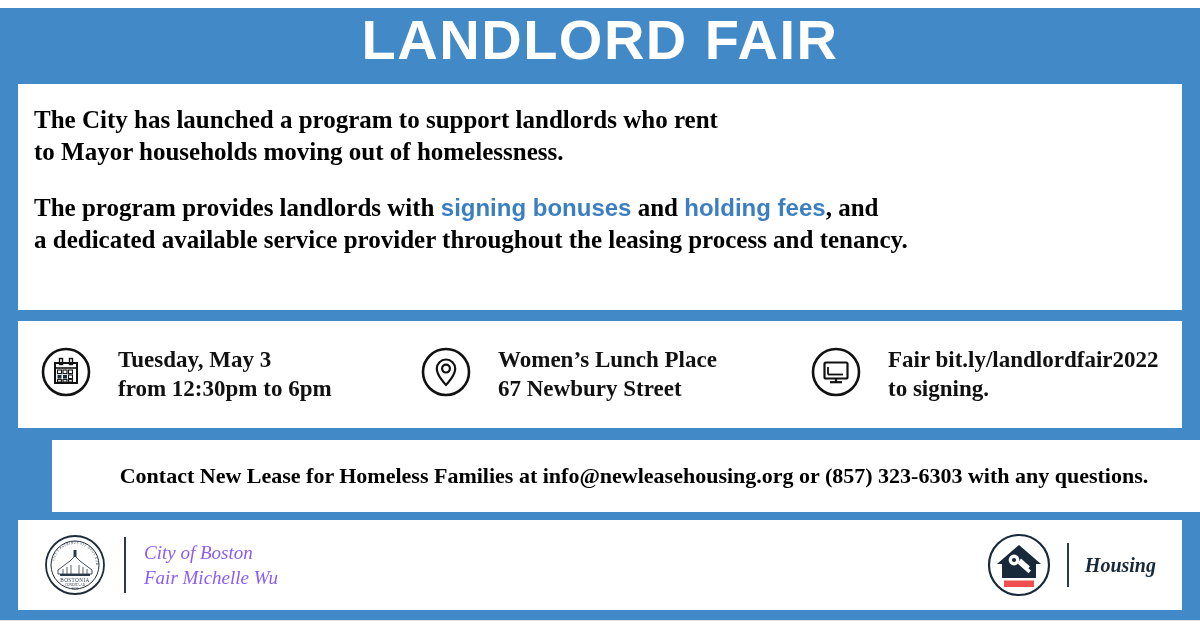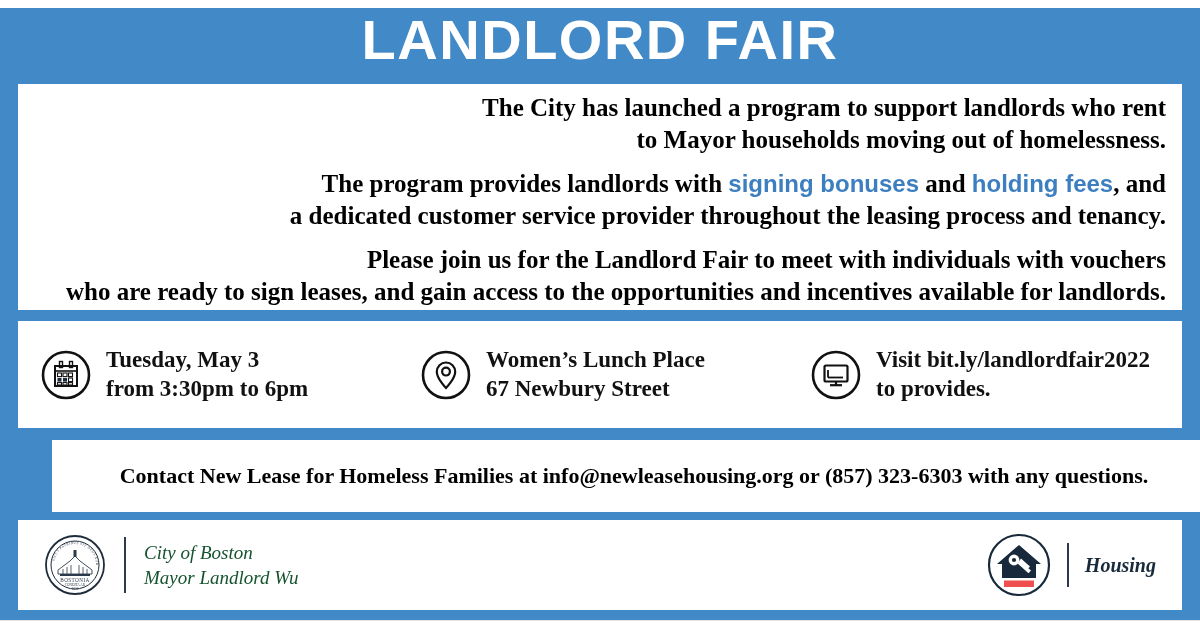--- a/index.html
+++ b/index.html
@@ -64,50 +64,50 @@
     background: #ffffff;
     box-sizing: border-box;
   }
   #panel-intro  { top: 76px;  height: 226px; }
   #panel-info   { top: 313px; height: 107px; }
   #panel-contact{ top: 432px; height: 72px; margin-left: 34px;  }
   #panel-footer { top: 512px; height: 90px;  }
 
   
   .intro-inner {
-    padding: 8px 16px 0 16px;
-    text-align: right;
+    padding: 20px 16px 0 16px;
+    text-align: left;
   }
   .para {
     font-family: "Liberation Serif", serif;
     font-weight: bold;
     font-size: 25px;
     line-height: 1.28;
     color: #000000;
   }
-  .para + .para { margin-top: 12px; }
+  .para + .para { margin-top: 24px; }
   .hl {
     font-family: "Liberation Sans", sans-serif;
     font-weight: bold;
     font-size: 24px;
     color: #3c7fc0;
   }
 
   
   .info-row {
     display: flex;
     align-items: center;
     height: 100%;
     padding: 0 22px;
     box-sizing: border-box;
   }
   .info-item {
     display: flex;
-    align-items: center;
-    gap: 14px;
+    align-items: flex-start;
+    gap: 26px;
   }
   .info-item.date  { width: 380px; }
   .info-item.place { width: 390px; }
   .info-item.reg   { flex: 1; }
 
   .icon-circle {
     width: 52px;
     height: 52px;
     flex: 0 0 52px;
   }
@@ -155,21 +155,21 @@
     margin: 0 18px;
     flex: 0 0 2px;
   }
   .vrule.short { height: 44px; margin: 0 16px; }
 
   .cob-text {
     font-family: "Liberation Serif", serif;
     font-style: italic;
     font-size: 19px;
     line-height: 1.32;
-    color: #14532d;
+    color: #8b5cf6;
     white-space: nowrap;
   }
 
   .housing-mark { width: 64px; height: 64px; flex: 0 0 64px; }
 
   .housing-text {
     font-family: "Liberation Serif", serif;
     font-style: italic;
     font-weight: bold;
     font-size: 20px;
@@ -189,27 +189,23 @@
   <div class="panel" id="panel-intro">
     <div class="intro-inner">
 
       <div class="para">
         <span>The City has launched a program to support landlords who rent</span><br>
         <span>to Mayor households moving out of homelessness.</span>
       </div>
 
       <div class="para">
         <span>The program provides landlords with </span><span class="hl">signing bonuses</span><span> and </span><span class="hl">holding fees</span><span>, and</span><br>
-        <span>a dedicated customer service provider throughout the leasing process and tenancy.</span>
-      </div>
-
-      <div class="para">
-        <span>Please join us for the Landlord Fair to meet with individuals with vouchers</span><br>
-        <span>who are ready to sign leases, and gain access to the opportunities and incentives available for landlords.</span>
-      </div>
+        <span>a dedicated available service provider throughout the leasing process and tenancy.</span>
+      </div>
+
 
     </div>
   </div>
 
   <div class="panel" id="panel-info">
     <div class="info-row">
 
       <div class="info-item date">
         <span class="icon-circle">
           <svg viewBox="0 0 52 52" width="52" height="52">
@@ -224,21 +220,21 @@
             <rect x="17.5" y="29" width="4" height="3.6" fill="#1b2a38"></rect>
             <rect x="23" y="29" width="4" height="3.6" fill="#1b2a38"></rect>
             <rect x="28.5" y="29" width="4" height="3.6" fill="none" stroke="#111" stroke-width="1.1"></rect>
             <rect x="17.5" y="33.6" width="4" height="2.4" fill="none" stroke="#111" stroke-width="1.1"></rect>
             <rect x="23" y="33.6" width="4" height="2.4" fill="none" stroke="#111" stroke-width="1.1"></rect>
             <rect x="28.5" y="33.6" width="4" height="2.4" fill="none" stroke="#111" stroke-width="1.1"></rect>
           </svg>
         </span>
         <span class="info-lines">
           <span>Tuesday, May 3</span><br>
-          <span>from 3:30pm to 6pm</span>
+          <span>from 12:30pm to 6pm</span>
         </span>
       </div>
 
       <div class="info-item place">
         <span class="icon-circle">
           <svg viewBox="0 0 52 52" width="52" height="52">
             <circle cx="26" cy="26" r="23" fill="none" stroke="#111" stroke-width="2.6"></circle>
             <path d="M26 13.5c-5.1 0-9.2 4.1-9.2 9.2 0 6.9 9.2 16.3 9.2 16.3s9.2-9.4 9.2-16.3c0-5.1-4.1-9.2-9.2-9.2z" fill="none" stroke="#111" stroke-width="2.2"></path>
             <circle cx="26" cy="22.6" r="3.9" fill="none" stroke="#111" stroke-width="2.2"></circle>
           </svg>
@@ -254,22 +250,22 @@
           <svg viewBox="0 0 52 52" width="52" height="52">
             <circle cx="26" cy="26" r="23" fill="none" stroke="#111" stroke-width="2.6"></circle>
             <rect x="14.5" y="16.5" width="23" height="16" rx="1.5" fill="none" stroke="#111" stroke-width="2.2"></rect>
             <line x1="18" y1="21" x2="18" y2="28.5" stroke="#111" stroke-width="1.8"></line>
             <line x1="18" y1="28.5" x2="33" y2="28.5" stroke="#111" stroke-width="1.8"></line>
             <line x1="26" y1="32.5" x2="26" y2="36" stroke="#111" stroke-width="2.2"></line>
             <line x1="20" y1="36.2" x2="32" y2="36.2" stroke="#111" stroke-width="2.2"></line>
           </svg>
         </span>
         <span class="info-lines">
-          <span>Visit bit.ly/landlordfair2022</span><br>
-          <span>to provides.</span>
+          <span>Fair bit.ly/landlordfair2022</span><br>
+          <span>to signing.</span>
         </span>
       </div>
 
     </div>
   </div>
 
   <div class="panel" id="panel-contact">
     <div class="contact-inner">
       <span class="contact-text">Contact New Lease for Homeless Families at info@newleasehousing.org or (857) 323-6303 with any questions.</span>
     </div>
@@ -299,21 +295,21 @@
             <text x="31" y="56" font-family="Liberation Serif, serif" font-size="3.4" text-anchor="middle" fill="#2b3a4a">1630</text>
             <path id="sealarc" d="M10 31 A21 21 0 0 1 52 31" fill="none"></path>
             <text font-family="Liberation Serif, serif" font-size="3.3" fill="#2b3a4a" letter-spacing="0.5">
               <textPath href="#sealarc" startOffset="6%">SICUT PATRIBUS SIT DEUS NOBIS CITY OF BOSTON</textPath>
             </text>
           </svg>
         </span>
         <span class="vrule"></span>
         <span class="cob-text">
           <span>City of Boston</span><br>
-          <span>Mayor Landlord Wu</span>
+          <span>Fair Michelle Wu</span>
         </span>
       </div>
 
       <div class="logo-group">
         <span class="housing-mark">
           <svg viewBox="0 0 64 64" width="64" height="64">
             <circle cx="32" cy="32" r="30" fill="#fff" stroke="#17293a" stroke-width="2.2"></circle>
             <path d="M32 12 L54 31 L49 31 L49 45 L15 45 L15 31 L10 31 Z" fill="#17293a"></path>
             <circle cx="27" cy="27" r="5.4" fill="#ffffff"></circle>
             <circle cx="27" cy="27" r="2.1" fill="#17293a"></circle>

